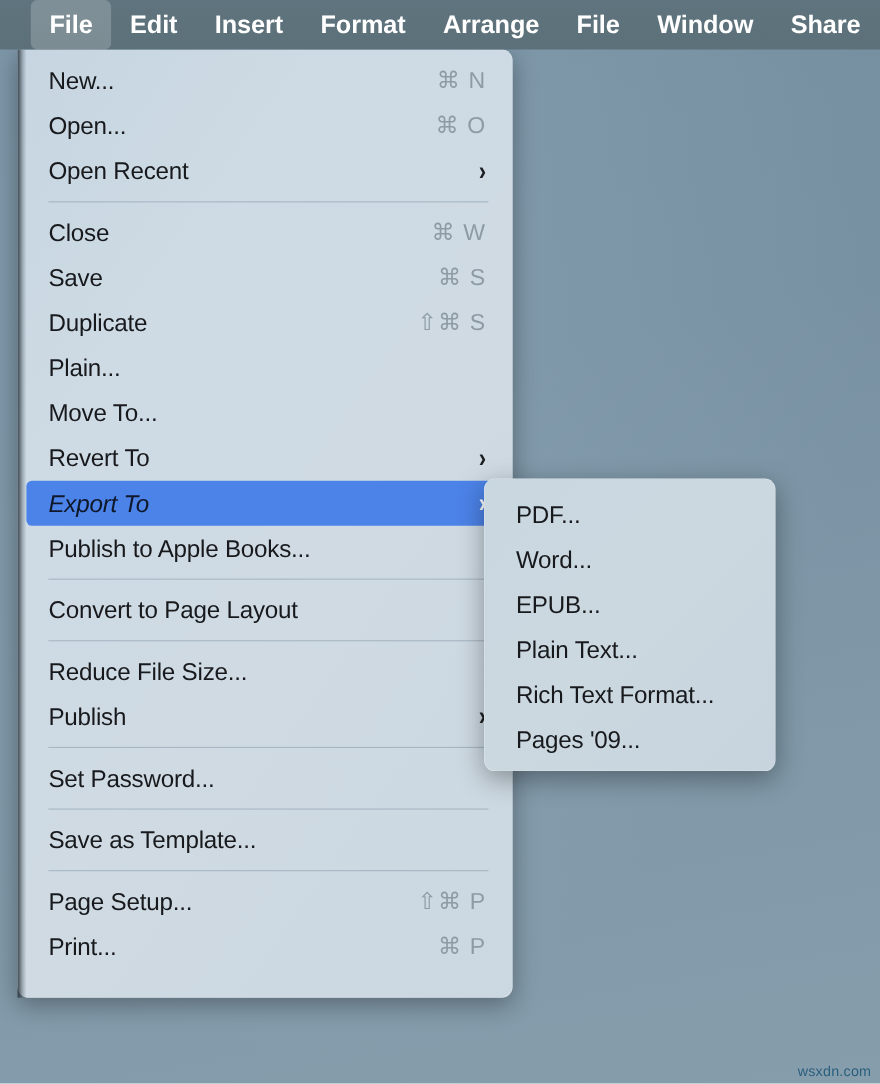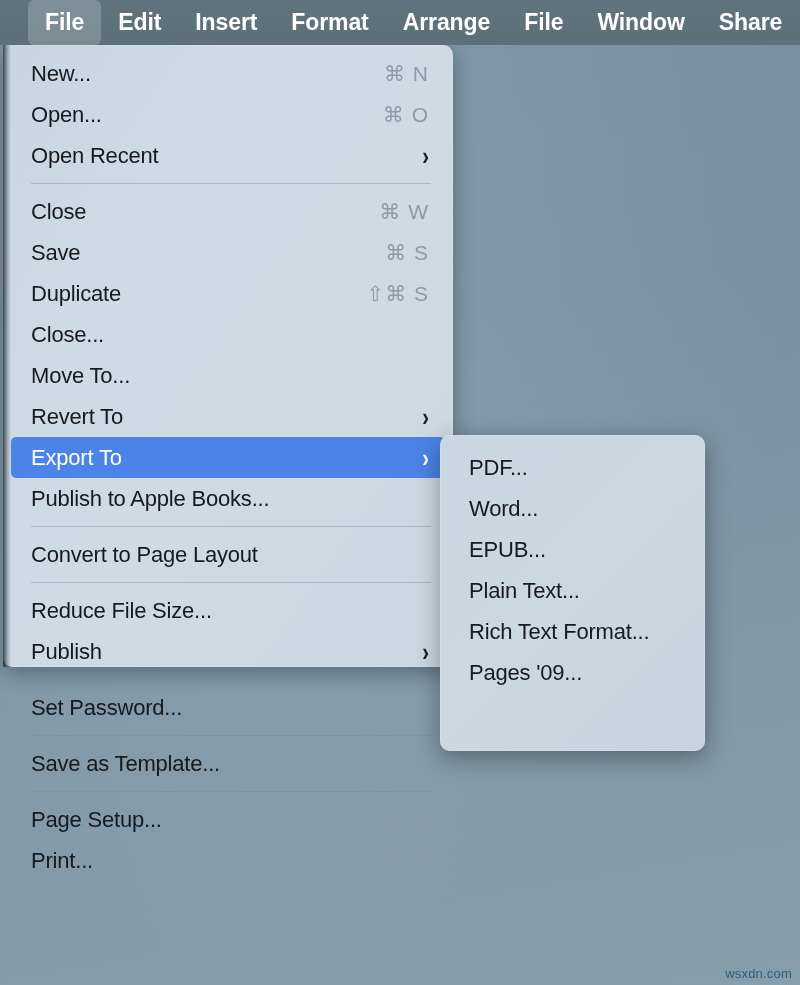--- a/index.html
+++ b/index.html
@@ -51,23 +51,23 @@
   .menubar-item.active {
     background: rgba(255,255,255,0.20);
     border-radius: 6px;
     height: 45px;
   }
 
   
   .menu-panel {
     position: absolute;
     top: 45px;
-    left: 3px;
+    left: 16px;
     width: 450px;
-    height: 622px;
+    height: 862px;
     background: linear-gradient(125deg, #c6d5e1 0%, #cedbe4 28%, #cfdae3 55%, #ccd8e1 100%);
     border-radius: 0 10px 10px 10px;
     box-shadow: 0 6px 22px rgba(0,0,0,0.33), 0 0 0 0.5px rgba(255,255,255,0.28) inset;
     box-sizing: border-box;
     padding: 8px 0 10px 0;
     z-index: 20;
     overflow: visible;
   }
   
   .menu-left-shade {
@@ -109,36 +109,36 @@
     font-size: 20px;
     color: #1b1d20;
     font-weight: 700;
     line-height: 1;
     padding-right: 4px;
     transform: scaleY(1.25);
   }
   .menu-item.selected {
     background: #4c83e8;
   }
-  .menu-item.selected .label { color: #ffffff; }
+  .menu-item.selected .label { color: #0f172a; font-style: italic; }
   .menu-item.selected .chevron { color: #ffffff; }
 
   .separator {
     height: 1px;
     background: rgba(120,140,155,0.45);
     margin: 7px 22px 7px 28px;
   }
 
   
   .submenu {
     position: absolute;
     left: 440px;
     top: 435px;
     width: 265px;
-    height: 316px;
+    height: 266px;
     background: linear-gradient(135deg, #c9d7e0 0%, #ccd8e0 50%, #c7d4dd 100%);
     border-radius: 10px;
     box-shadow: 0 7px 24px rgba(0,0,0,0.35), 0 0 0 0.5px rgba(255,255,255,0.3) inset;
     box-sizing: border-box;
     padding: 12px 0;
     z-index: 25;
   }
   .submenu .menu-item {
     height: 41px;
     margin: 0 7px;
@@ -202,21 +202,21 @@
         <span class="label">Save</span>
         <span class="spacer"></span>
         <span class="shortcut">⌘ S</span>
       </div>
       <div class="menu-item">
         <span class="label">Duplicate</span>
         <span class="spacer"></span>
         <span class="shortcut">⇧⌘ S</span>
       </div>
       <div class="menu-item">
-        <span class="label">Close...</span>
+        <span class="label">Plain...</span>
         <span class="spacer"></span>
       </div>
       <div class="menu-item">
         <span class="label">Move To...</span>
         <span class="spacer"></span>
       </div>
       <div class="menu-item">
         <span class="label">Revert To</span>
         <span class="spacer"></span>
         <span class="chevron">›</span>

